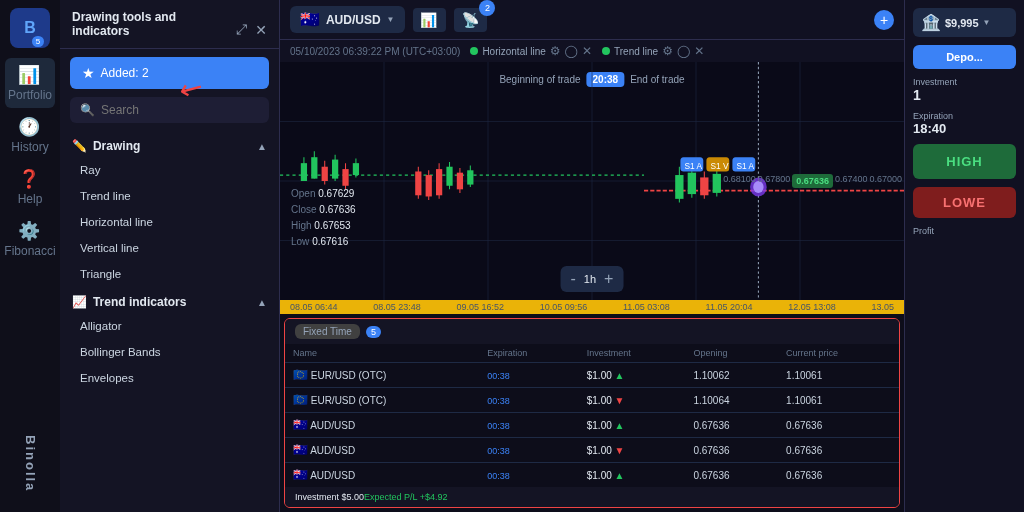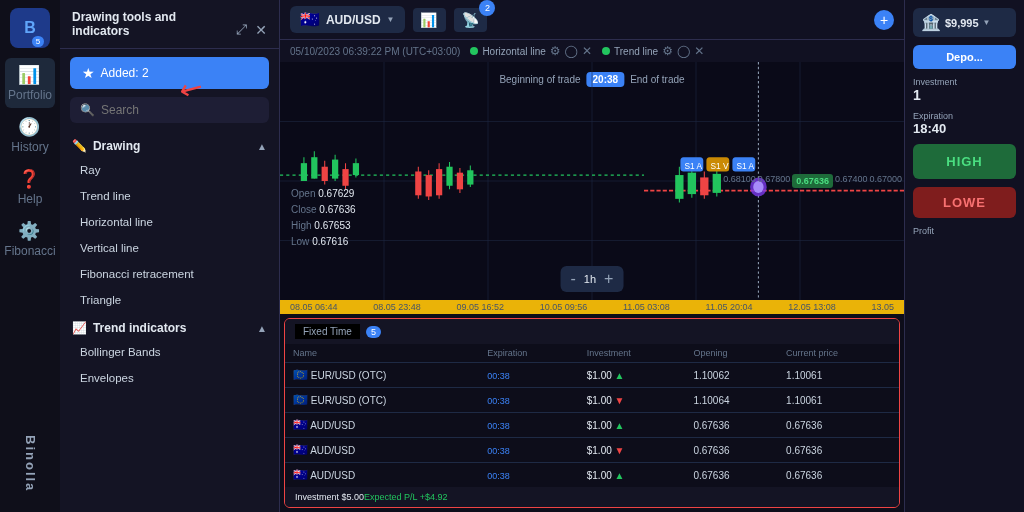--- a/index.html
+++ b/index.html
@@ -471,22 +471,22 @@
       background: #141424;
       padding: 5px 10px;
       display: flex;
       align-items: center;
       gap: 6px;
     }
     .positions-tab {
       color: #94a3b8;
       font-size: 10px;
       padding: 2px 8px;
-      border-radius: 0;
-      background: #000000;
+      border-radius: 6px;
+      background: #404040;
       cursor: pointer;
     }
     .positions-count {
       background: #3b82f6;
       color: white;
       font-size: 9px;
       padding: 1px 5px;
       border-radius: 8px;
     }
     .positions-table {
@@ -615,31 +615,31 @@
       <span class="pencil">✏️</span>
       <span>Drawing</span>
     </span>
     <span class="chevron">▲</span>
   </div>
 
   <div class="tool-item">Ray</div>
   <div class="tool-item">Trend line</div>
   <div class="tool-item">Horizontal line</div>
   <div class="tool-item">Vertical line</div>
-  <div class="tool-item">Fibonacci retracement</div>
   <div class="tool-item">Triangle</div>
 
   <div class="section-header-trend">
     <span class="section-title">
       <span>📈</span>
       <span>Trend indicators</span>
     </span>
     <span class="chevron">▲</span>
   </div>
 
+  <div class="tool-item">Alligator</div>
   <div class="tool-item">Bollinger Bands</div>
   <div class="tool-item">Envelopes</div>
 </div>
 
 <div class="main-area">
 
   <div class="chart-header">
     <div class="currency-pair">
       <span style="font-size:16px;">🇦🇺</span>
       <span class="currency-text">AUD/USD</span>

